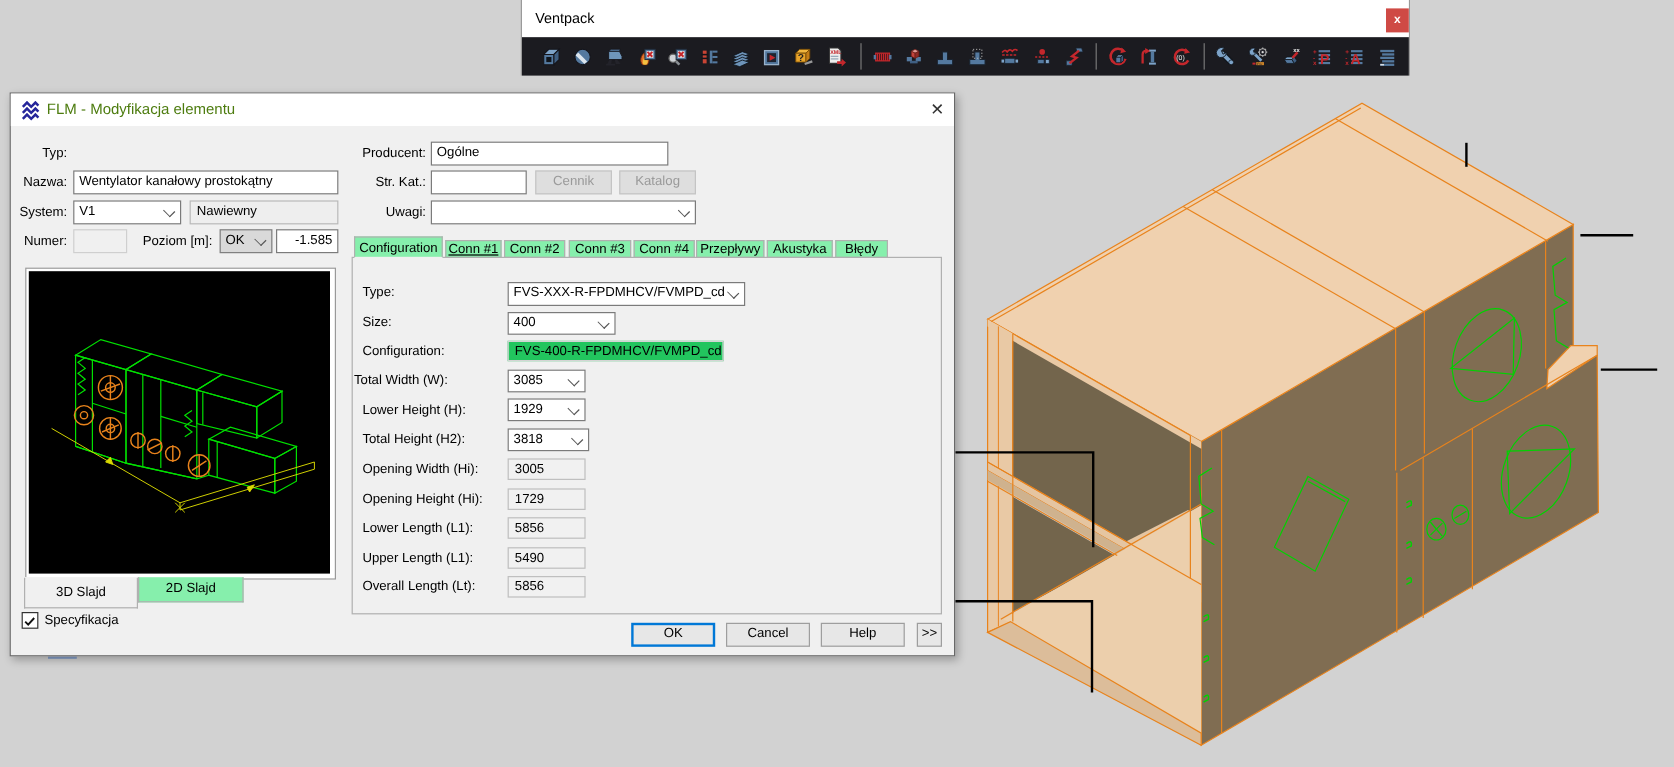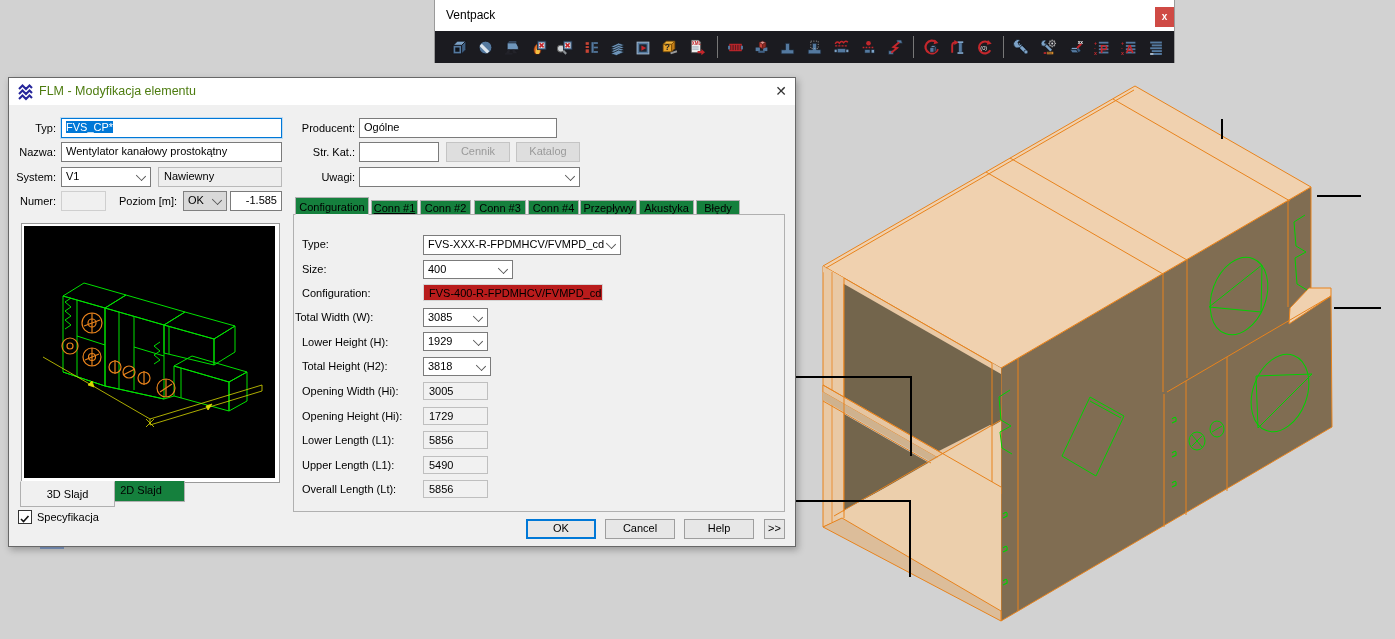--- a/index.html
+++ b/index.html
@@ -11,21 +11,21 @@
        color:#000;white-space:nowrap;overflow:hidden;box-sizing:border-box;
        padding:2px 0 0 4px;}
   .ro{position:absolute;background:#f1f1f1;border:1px solid #bfbfbf;font-size:11px;
       color:#000;white-space:nowrap;overflow:hidden;box-sizing:border-box;
       padding:2px 0 0 5px;}
   .btn{position:absolute;background:#e7e7e7;border:1px solid #9e9e9e;font-size:11px;
        color:#000;text-align:center;box-sizing:border-box;padding-top:2px;}
   .chev{position:absolute;right:5px;top:4px;width:7px;height:7px;
         border-right:1px solid #555;border-bottom:1px solid #555;
         transform:rotate(45deg) scale(1,.8);transform-origin:center;}
-  .tab{position:absolute;background:#15803d;border:1px solid #b0b0b0;font-size:11px;
+  .tab{position:absolute;background:#86efac;border:1px solid #b0b0b0;font-size:11px;
        box-sizing:border-box;text-align:center;}
 </style>
 </head>
 <body>
 
 <svg class="ab" style="left:0;top:0;z-index:1" width="1395" height="639" viewBox="0 0 1395 639">
 
   <polygon points="1001,368 1311,187 1311,292 1331,296 1332,427 1001,621" fill="#806d52" stroke="#e8831c" stroke-width="1"></polygon>
 
   <polygon points="823,266 1135,86 1311,187 1001,368" fill="#f0d1af" stroke="#e8831c" stroke-width="1"></polygon>
@@ -325,22 +325,20 @@
       <path d="M1,5 L4.5,1.5 L8,5 L11.5,1.5 L14,4"></path>
       <path d="M1,10 L4.5,6.5 L8,10 L11.5,6.5 L14,9"></path>
       <path d="M1,15 L4.5,11.5 L8,15 L11.5,11.5 L14,14"></path>
     </g>
   </svg>
   <div class="ab" style="left:30px;top:6px;font-size:12.5px;color:#4d7c0f;">FLM - Modyfikacja elementu</div>
   <div class="ab" style="left:760px;top:3px;width:24px;height:21px;font-size:14px;color:#333;
        text-align:center;line-height:21px;">✕</div>
 
   <div class="lbl" style="left:2px;top:44px;width:45px;text-align:right;">Typ:</div>
-  <div class="inp" style="left:52px;top:40px;width:221px;height:20px;border:1px solid #0078d7;
-       box-shadow:0 0 0 1px #bfdcf3;"><span style="background:#0078d7;color:#fff;">FVS_CP*</span></div>
   <div class="lbl" style="left:2px;top:68px;width:45px;text-align:right;">Nazwa:</div>
   <div class="inp" style="left:52px;top:64px;width:221px;height:20px;">Wentylator kanałowy prostokątny</div>
   <div class="lbl" style="left:2px;top:93px;width:45px;text-align:right;">System:</div>
   <div class="inp" style="left:52px;top:89px;width:90px;height:20px;">V1<span class="chev"></span></div>
   <div class="ro" style="left:149px;top:89px;width:124px;height:20px;background:#eeeeee;border-color:#b9b9b9;">Nawiewny</div>
   <div class="lbl" style="left:2px;top:117px;width:45px;text-align:right;">Numer:</div>
   <div class="ro" style="left:52px;top:113px;width:45px;height:20px;border-color:#cfcfcf;background:#f0f0f0;"></div>
   <div class="lbl" style="left:98px;top:117px;width:70px;text-align:right;">Poziom [m]:</div>
   <div class="inp" style="left:174px;top:113px;width:44px;height:20px;background:#d9d9d9;border-color:#808080;">OK<span class="chev"></span></div>
   <div class="inp" style="left:221px;top:113px;width:52px;height:20px;text-align:right;padding-right:4px;">-1.585</div>
@@ -415,21 +413,21 @@
           <line x1="126" y1="193" x2="126" y2="199"></line>
           <polygon points="70,161 64,159 68,155" fill="#d8d800"></polygon>
           <polygon points="182,180 188,178 184,184" fill="#d8d800"></polygon>
           <line x1="122" y1="193" x2="130" y2="201"></line>
           <line x1="122" y1="201" x2="130" y2="193"></line>
         </g>
       </svg>
     </div>
   </div>
 
-  <div class="tab" style="left:88px;top:403px;width:88px;height:21px;border-top:none;padding-top:3px;">2D Slajd</div>
+  <div class="tab" style="left:106px;top:403px;width:88px;height:21px;border-top:none;padding-top:3px;">2D Slajd</div>
   <div class="tab" style="left:11px;top:403px;width:95px;height:26px;border-top:1px solid #f0f0f0;padding-top:6px;background:#f0f0f0;">3D Slajd</div>
   <div class="ab" style="left:9px;top:432px;width:12px;height:12px;background:#fff;border:1px solid #333;">
     <svg width="12" height="12" viewBox="0 0 12 12">
         <polyline points="2,6 4.5,8.5 9.5,3" fill="none" stroke="#111" stroke-width="1.6"></polyline>
       </svg>
   </div>
   <div class="lbl" style="left:28px;top:433px;">Specyfikacja</div>
 
   <div class="tab" style="left:362px;top:122px;width:47px;height:15px;padding-top:1px;text-decoration:underline;">Conn #1</div>
   <div class="tab" style="left:411px;top:122px;width:51px;height:15px;padding-top:1px;">Conn #2</div>
@@ -440,21 +438,21 @@
   <div class="tab" style="left:687px;top:122px;width:44px;height:15px;padding-top:1px;">Błędy</div>
 
   <div class="ab" style="left:284px;top:136px;width:492px;height:298px;border:1px solid #b0b0b0;box-sizing:border-box;"></div>
   <div class="tab" style="left:286px;top:119px;width:74px;height:18px;border-bottom:1px solid #f0f0f0;padding-top:3px;z-index:2;">Configuration</div>
 
   <div class="lbl" style="left:293px;top:160px;">Type:</div>
   <div class="inp" style="left:414px;top:157px;width:198px;height:20px;">FVS-XXX-R-FPDMHCV/FVMPD_cd<span class="chev"></span></div>
   <div class="lbl" style="left:293px;top:185px;">Size:</div>
   <div class="inp" style="left:414px;top:182px;width:90px;height:19px;">400<span class="chev"></span></div>
   <div class="lbl" style="left:293px;top:209px;">Configuration:</div>
-  <div class="ro" style="left:414px;top:206px;width:180px;height:17px;background:#b91c1c;border-color:#d4d4d4;">FVS-400-R-FPDMHCV/FVMPD_cd</div>
+  <div class="ro" style="left:414px;top:206px;width:180px;height:17px;background:#22c55e;border-color:#d4d4d4;">FVS-400-R-FPDMHCV/FVMPD_cd</div>
   <div class="lbl" style="left:286px;top:233px;">Total Width (W):</div>
   <div class="inp" style="left:414px;top:230px;width:65px;height:19px;">3085<span class="chev"></span></div>
   <div class="lbl" style="left:293px;top:258px;">Lower Height (H):</div>
   <div class="inp" style="left:414px;top:254px;width:65px;height:19px;">1929<span class="chev"></span></div>
   <div class="lbl" style="left:293px;top:282px;">Total Height (H2):</div>
   <div class="inp" style="left:414px;top:279px;width:68px;height:19px;">3818<span class="chev"></span></div>
   <div class="lbl" style="left:293px;top:307px;">Opening Width (Hi):</div>
   <div class="ro" style="left:414px;top:304px;width:65px;height:18px;">3005</div>
   <div class="lbl" style="left:293px;top:332px;">Opening Height (Hi):</div>
   <div class="ro" style="left:414px;top:329px;width:65px;height:18px;">1729</div>

